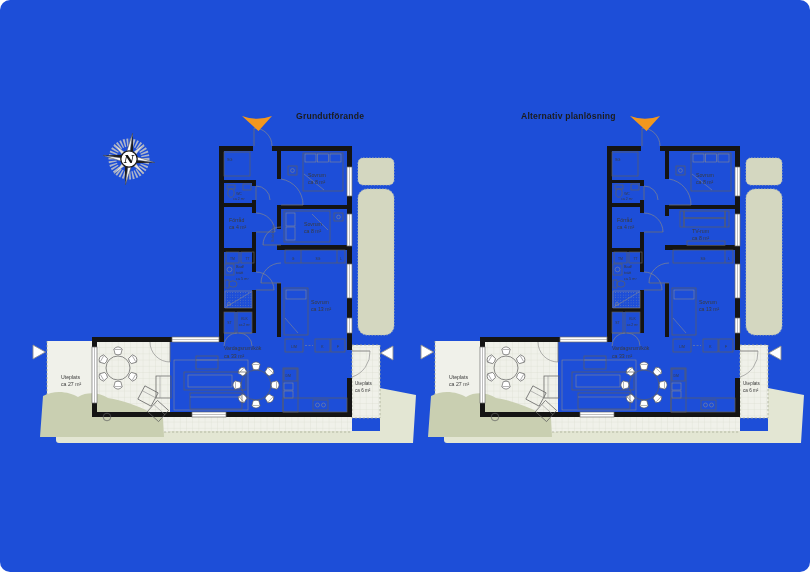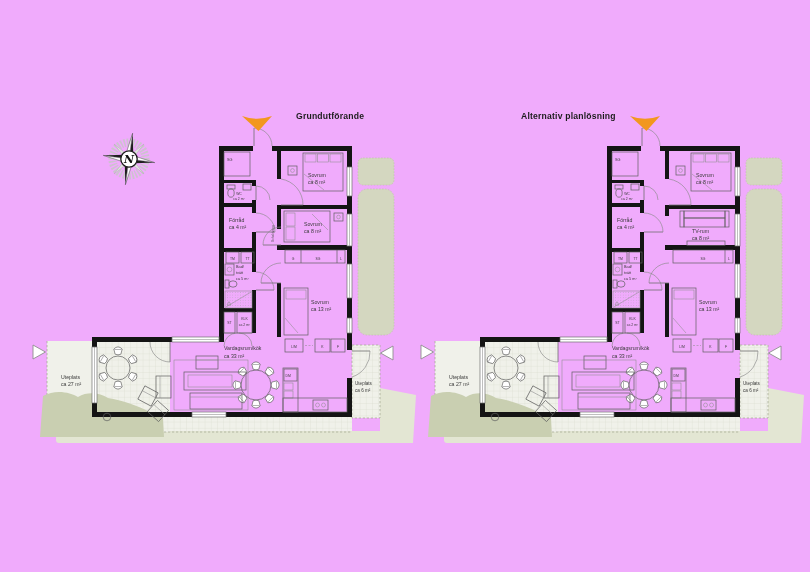--- a/index.html
+++ b/index.html
@@ -1,16 +1,16 @@
 <!DOCTYPE html>
 <html><head>
 <meta charset="utf-8">
 <style>
   html,body{margin:0;padding:0;background:#ffffff;}
-  .stage{position:relative;width:810px;height:572px;background:#f0abfc;overflow:hidden;}
+  .stage{position:relative;width:810px;height:572px;background:#1d4ed8;overflow:hidden;border-radius:10px;}
   svg{position:absolute;left:0;top:0;}
   svg text{font-family:"Liberation Sans",sans-serif;fill:#3b3b3b;}
   .ttl{font-size:8.6px;font-weight:bold;fill:#1c1c1c;letter-spacing:.2px;}
   .lbl{font-size:5.2px;}
   .md{font-size:4.6px;}
   .sm{font-size:3.8px;}
   .xs{font-size:3.4px;}
   .note{font-size:3.2px;fill:#555;}
   .ctr{text-anchor:middle;}
   .w{fill:#141414;}

